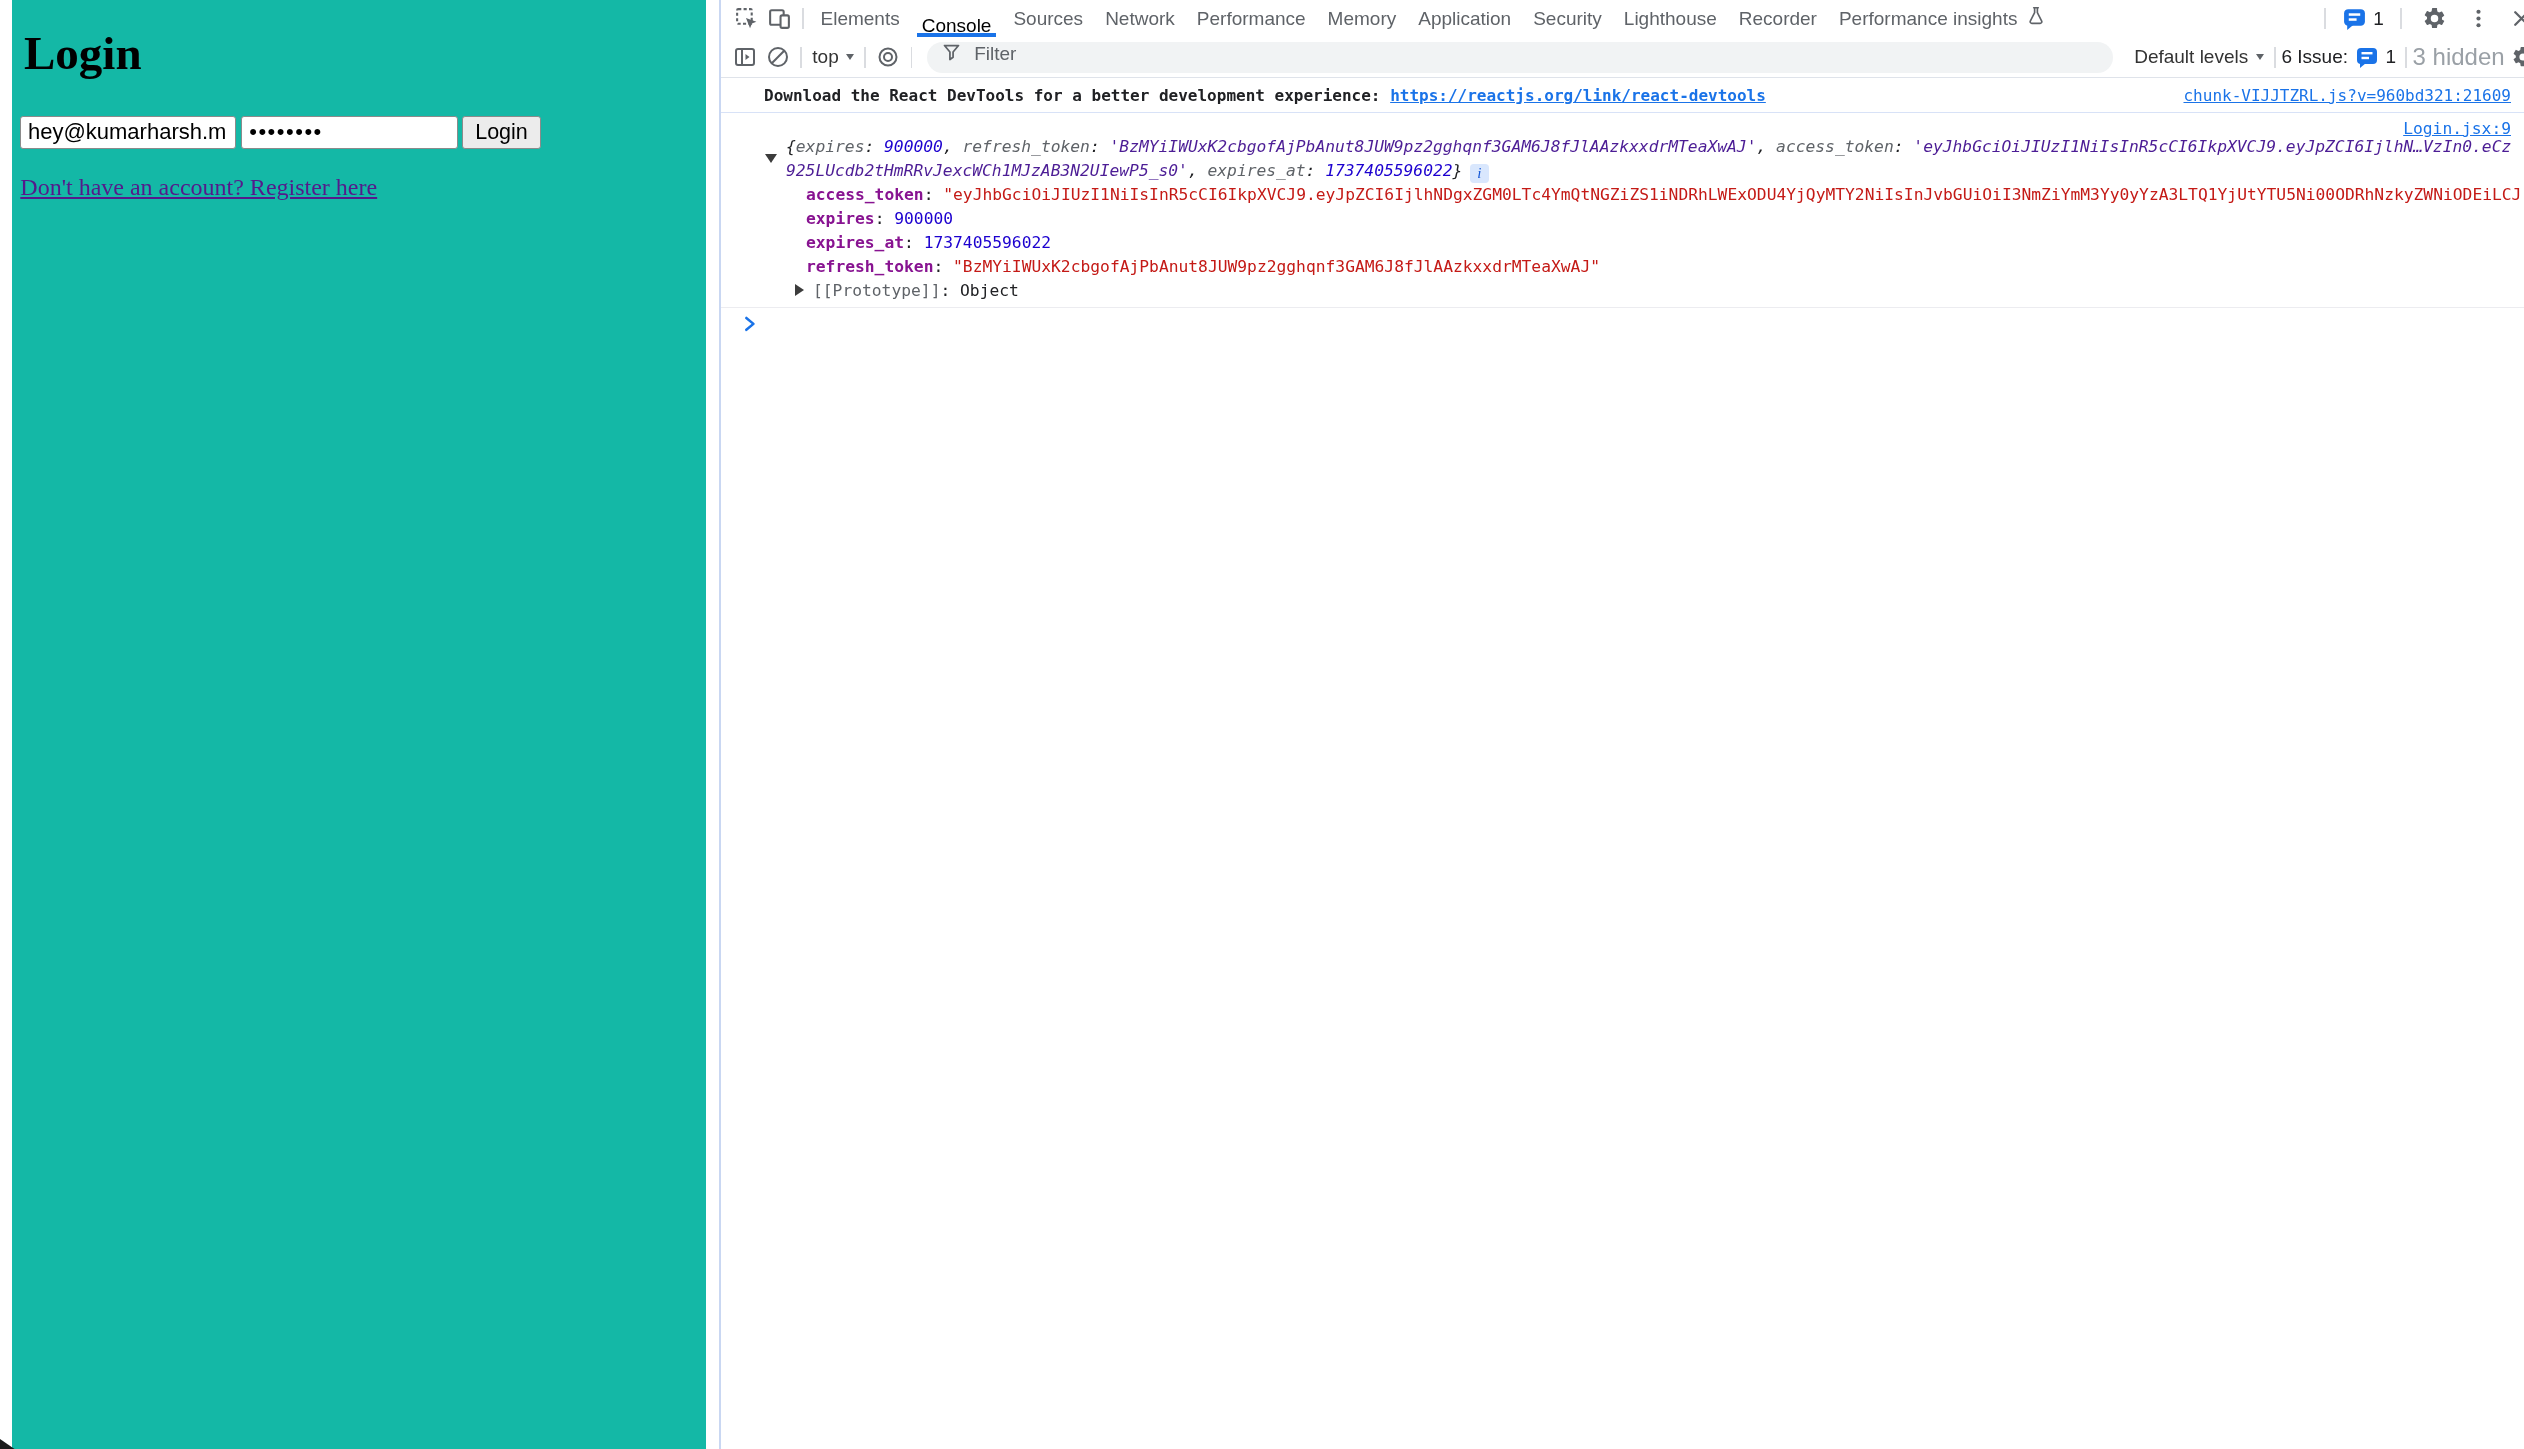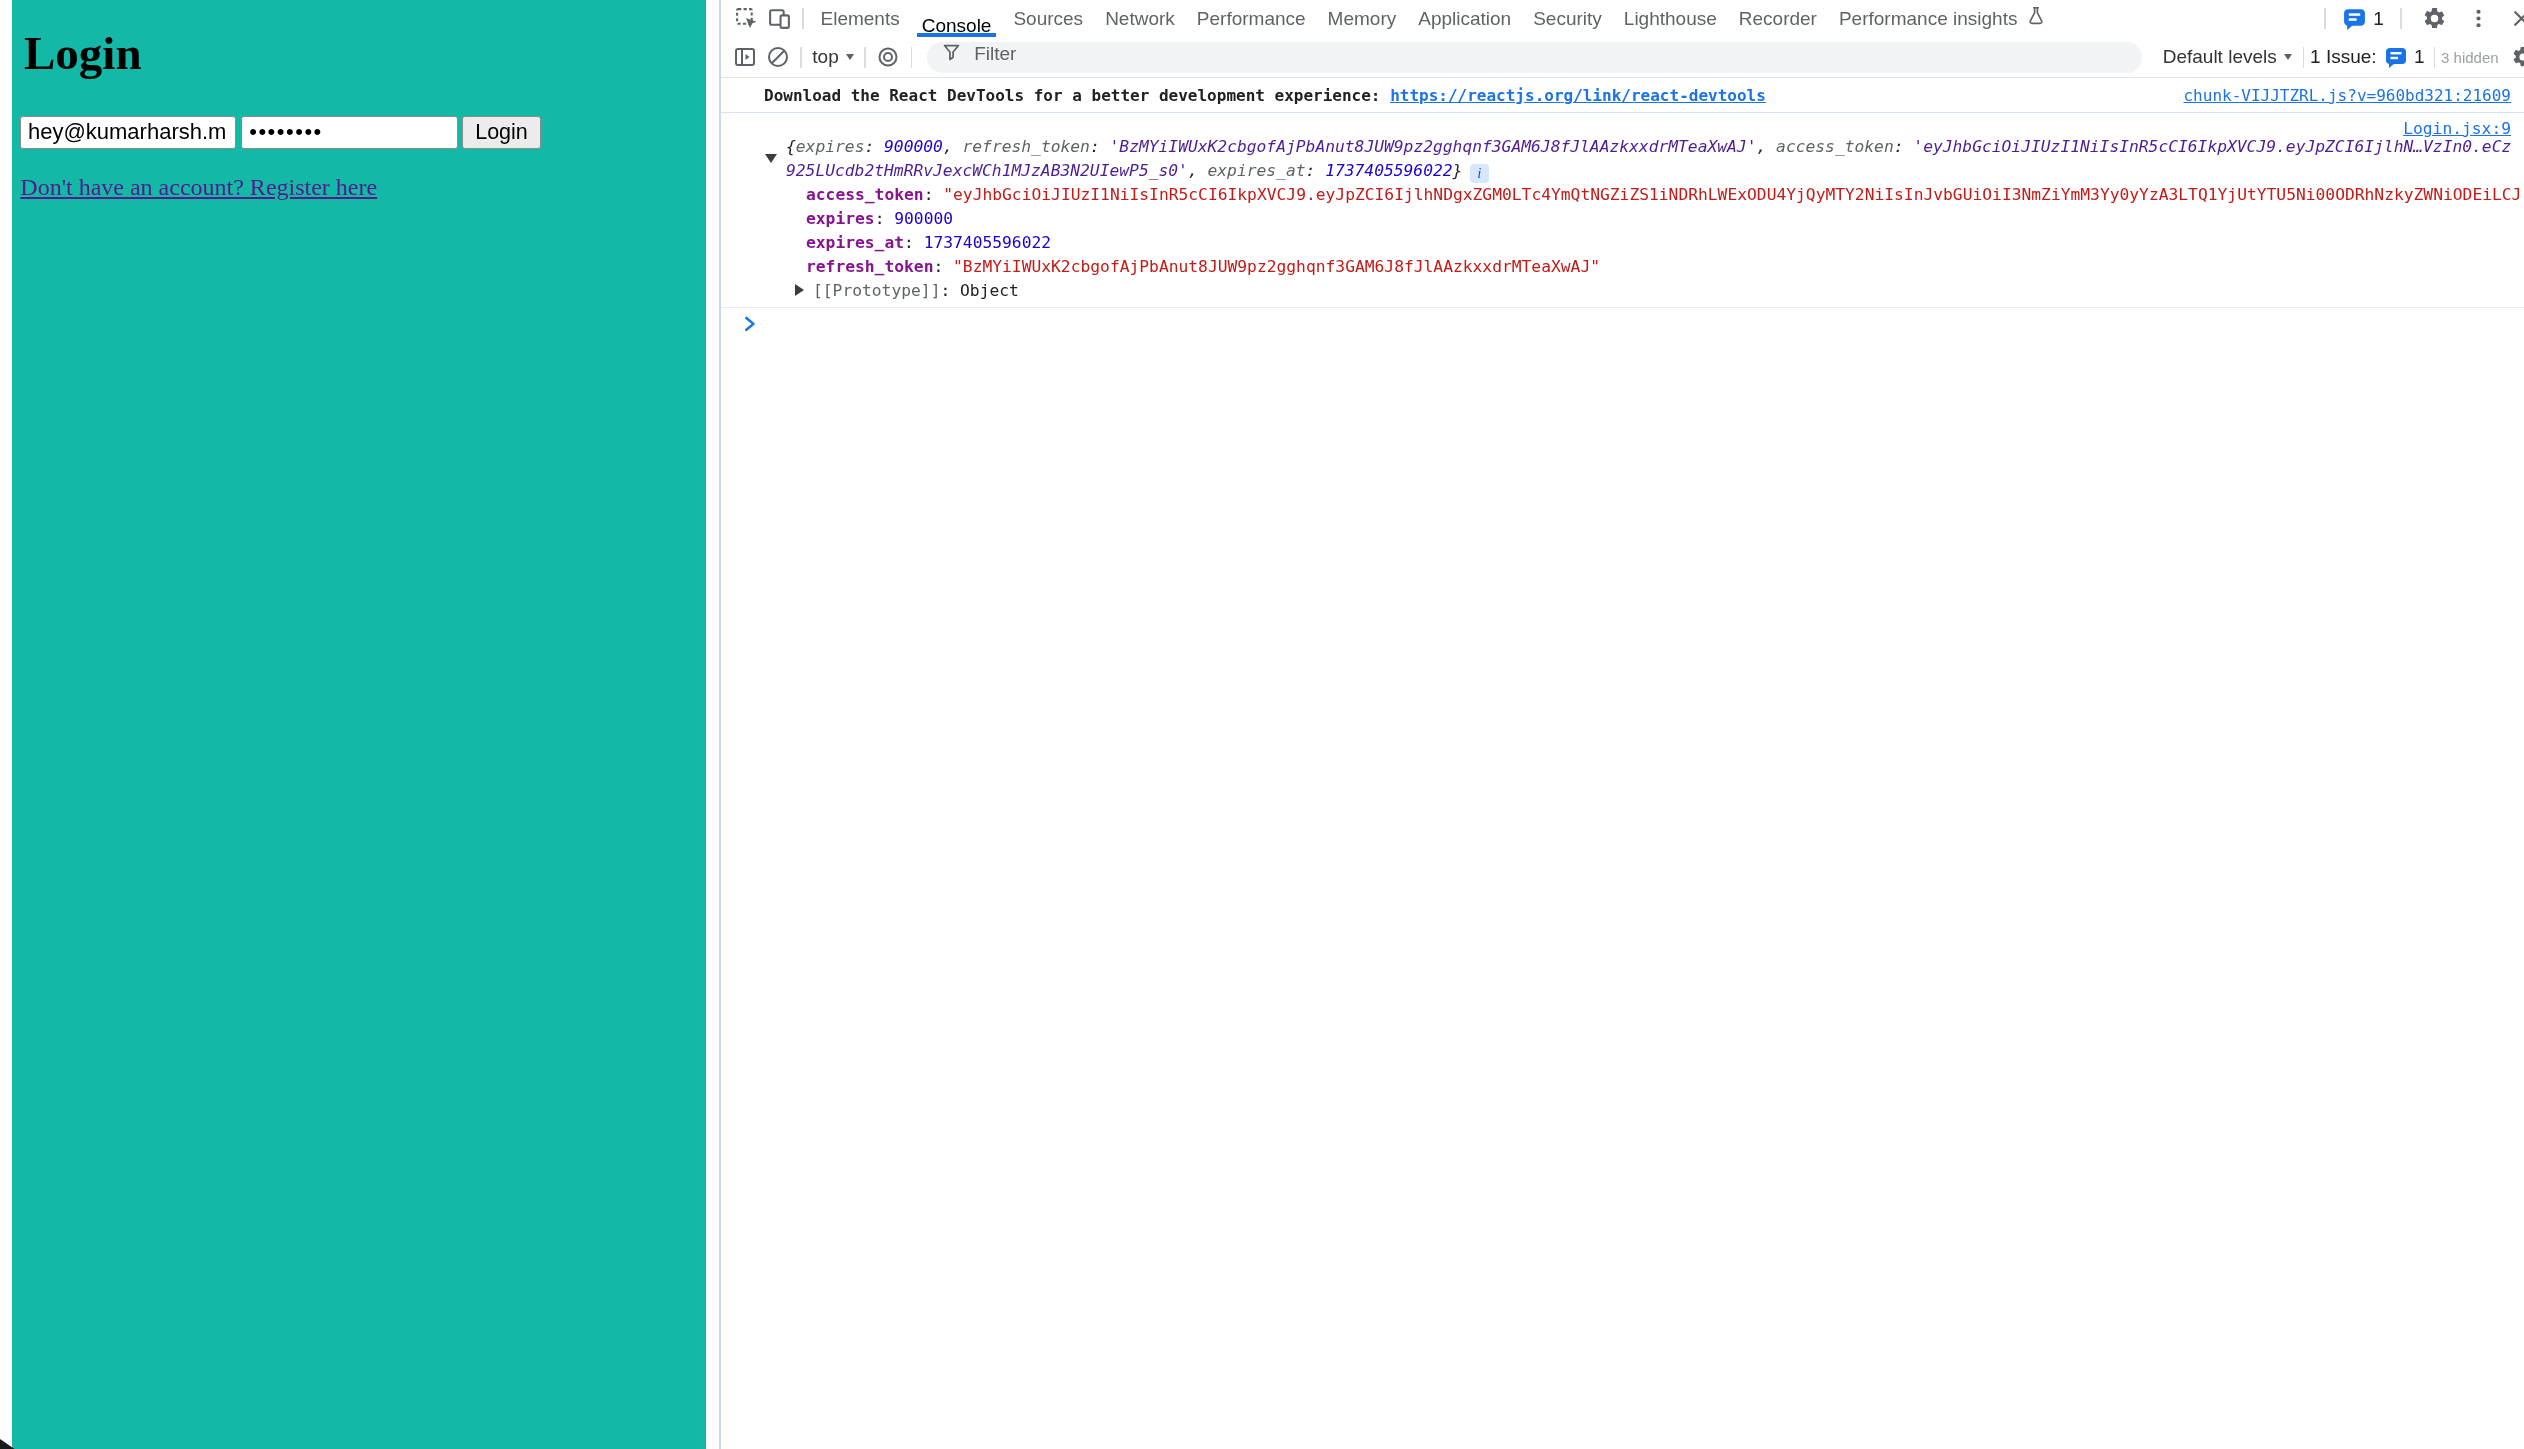--- a/index.html
+++ b/index.html
@@ -34,21 +34,21 @@
   .bubble-icon { display:block; }
 
   
   .console-toolbar { display:flex; align-items:center; height:41px; border-bottom:1.5px solid #dfe3ea; padding:0 10.4px 0 7.4px; background:#fff; }
   .context-select, .levels-select { display:flex; align-items:center; gap:7.4px; font-size:19px; color:#333; padding:0 4.4px; white-space:nowrap; }
   .caret { width:0; height:0; border-left:4.4px solid transparent; border-right:4.4px solid transparent; border-top:6px solid #5f6368; }
   .filter-box { flex:1; display:flex; align-items:flex-start; gap:10.4px; height:31px; margin:0 16.3px 0 9px; padding:0 13.3px; background:#f1f3f4; border-radius:15.5px; }
   .filter-box input { flex:1; border:none; background:transparent; outline:none; font-family:"Liberation Sans",sans-serif; font-size:19px; color:#202124; }
   .filter-box input::placeholder { color:#5f6368; opacity:1; }
   .issue-label { font-size:19px; color:#202124; white-space:nowrap; }
-  .hidden-label { font-size:15px; color:#9aa0a6; white-space:nowrap; margin-right:8px; }
+  .hidden-label { font-size:24px; color:#9aa0a6; white-space:nowrap; margin-right:2px; }
 
   
   .console-area { position:relative; font-family:"DejaVu Sans Mono",monospace; }
   .src-link { color:#1a73e8; text-decoration:underline; font-family:"DejaVu Sans Mono",monospace; }
   .info-row { position:relative; height:35px; line-height:35px; border-bottom:1.5px solid #d8e2f7; font-size:16px; font-weight:bold; color:#202124; padding:0 385px 0 43px; white-space:nowrap; overflow:hidden; }
   .info-row .msg-link { color:#1a73e8; text-decoration:underline; font-weight:bold; }
   .info-row .src-link { position:absolute; right:39px; top:0; font-weight:normal; }
 
   .log-entry { position:relative; border-bottom:1.5px solid #ececf0; padding:3px 34px 4.4px 43px; }
   .entry-src { position:absolute; top:6px; right:39px; font-size:16.3px; }
@@ -234,21 +234,21 @@
               <path d="M4 4 h16 l-6.2 7.5 v6 l-3.6 2.5 v-8.5 Z" fill="none" stroke="#5f6368" stroke-width="2" stroke-linejoin="round"></path>
             </svg>
         </span>
         <input type="text" placeholder="Filter" style="">
       </div>
       <div class="levels-select">
         <span>Default levels</span>
         <span class="caret"></span>
       </div>
       <div class="vsep"></div>
-      <span class="issue-label">1 Issue:</span>
+      <span class="issue-label">6 Issue:</span>
       <div class="issue-chip" style="margin:0 3px 0 7.4px;">
         <span>
           <svg class="bubble-icon" width="24" height="24" viewBox="0 0 24 24">
               <rect x="2" y="3" width="20" height="16" rx="4" fill="#1a73e8"></rect>
               <path d="M5 23 v-5 h6 Z" fill="#1a73e8"></path>
               <line x1="6.5" y1="8.2" x2="17.5" y2="8.2" stroke="#fff" stroke-width="2.4"></line>
               <line x1="6.5" y1="13" x2="14" y2="13" stroke="#fff" stroke-width="2.4"></line>
             </svg>
         </span>
         <span class="chip-count">1</span>

